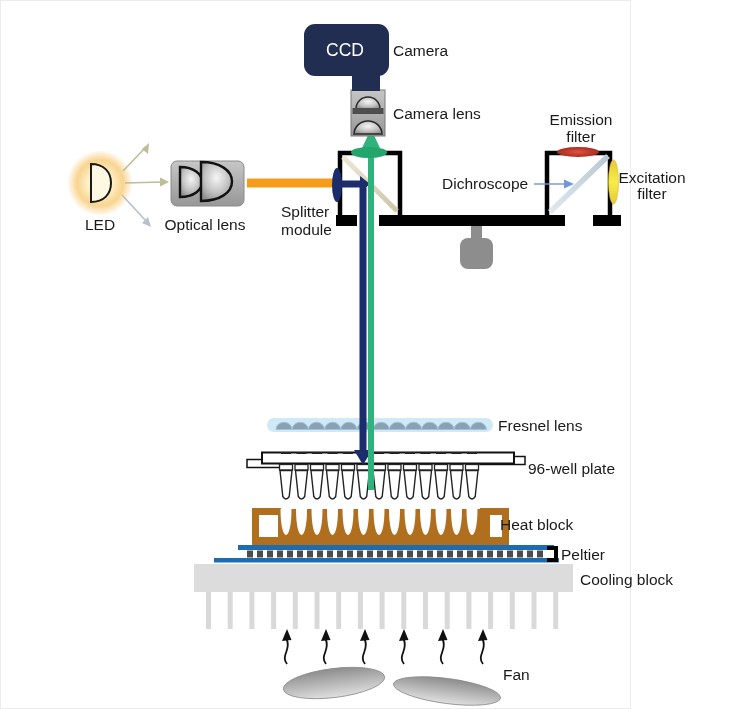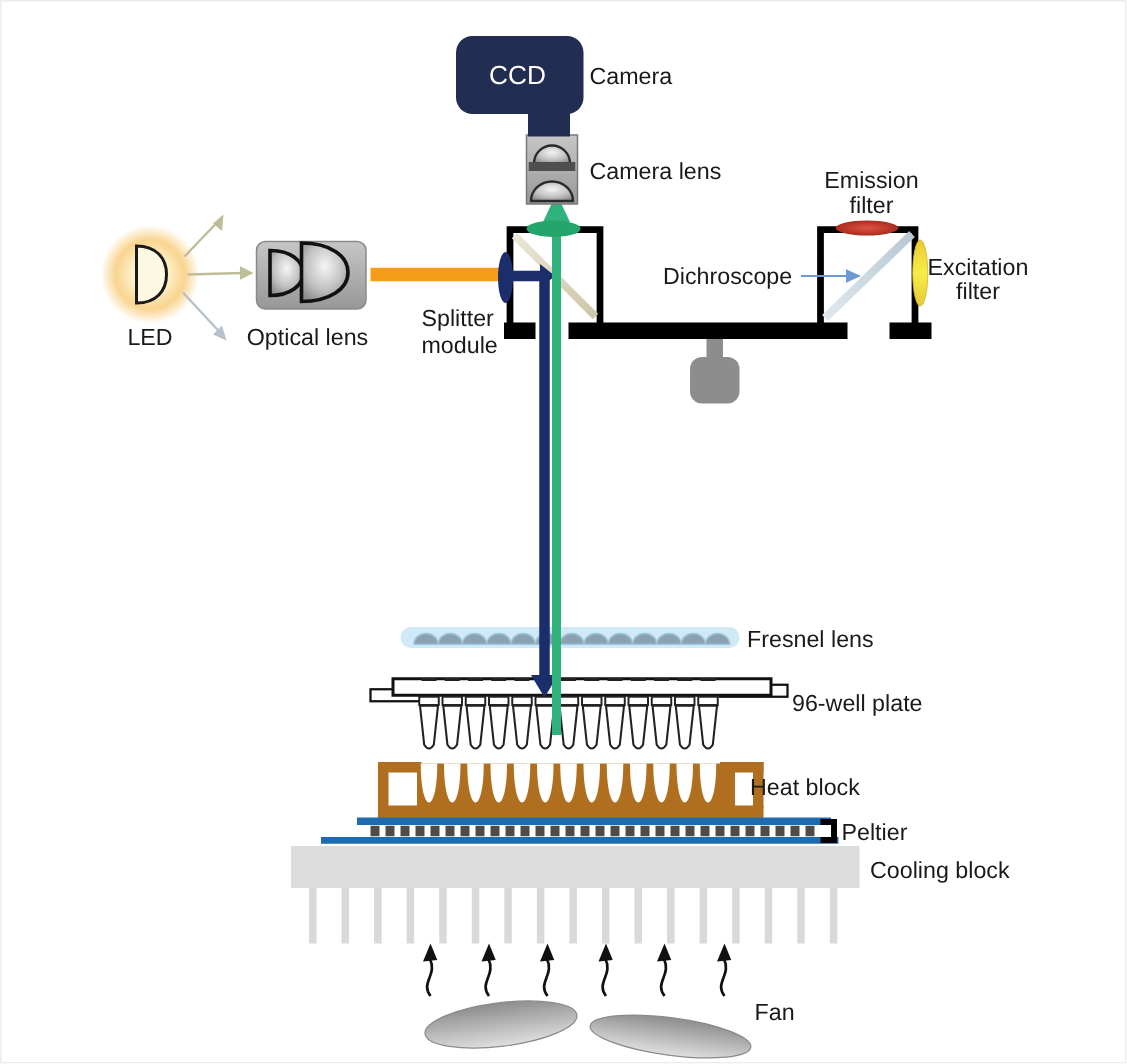--- a/index.html
+++ b/index.html
@@ -1,16 +1,16 @@
 <!DOCTYPE html>
 <html><head>
 <meta charset="utf-8">
 <style>
   html,body{margin:0;padding:0;background:#fff;}
-  #page{position:relative;width:751px;height:709px;background:#ffffff;
+  #page{position:relative;width:631px;height:709px;background:#ffffff;
         border:1px solid #ececec;box-sizing:border-box;
         font-family:"Liberation Sans", sans-serif;}
   svg{display:block}
   text{fill:#1a1a1a;font-family:"Liberation Sans",sans-serif;font-size:15.5px;}
   text.white{fill:#ffffff;font-size:17.5px;}
 </style>
 </head>
 <body>
 
 <div id="page">

